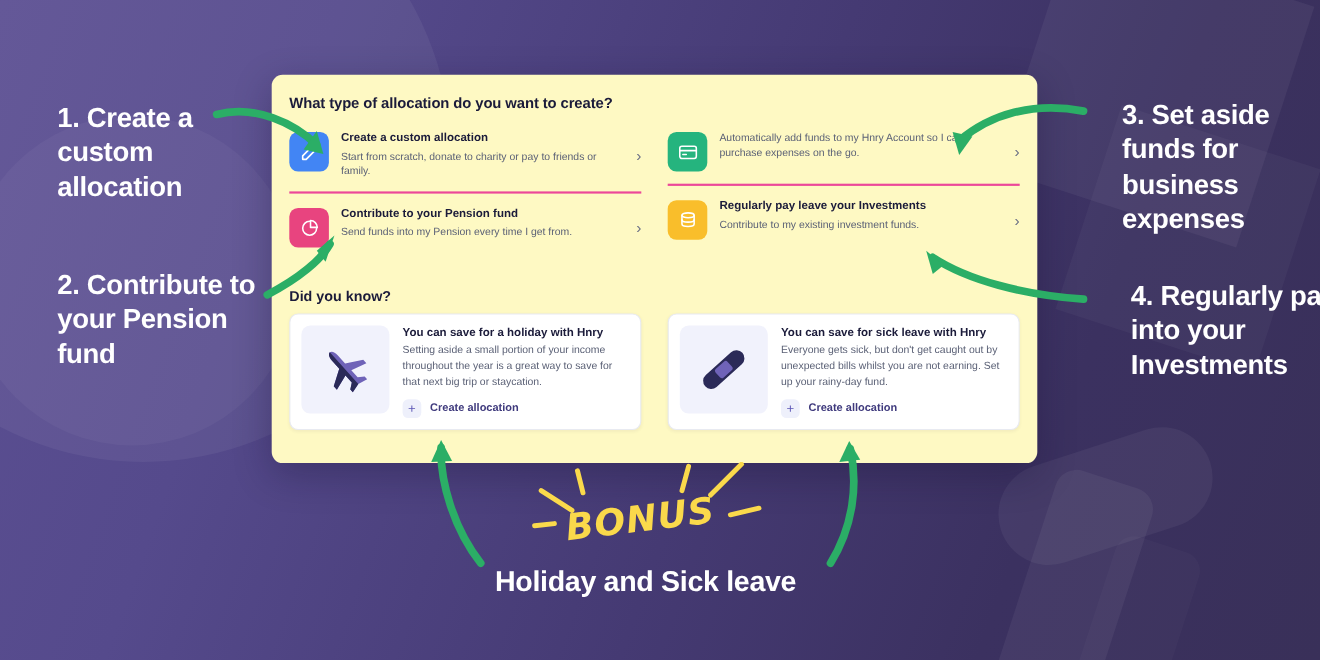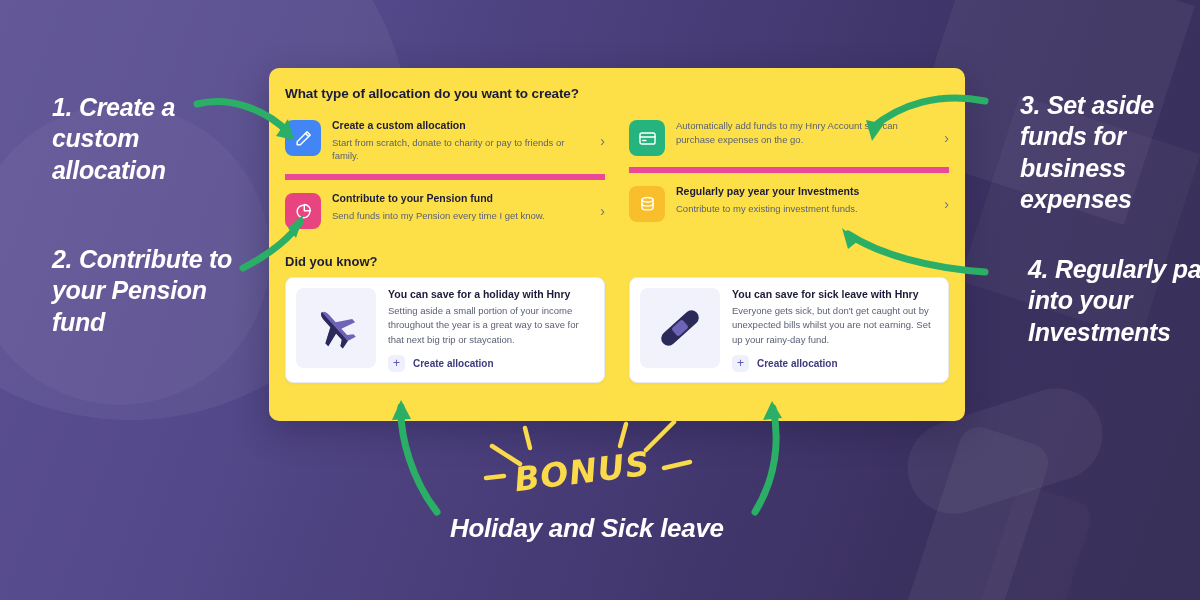--- a/index.html
+++ b/index.html
@@ -12,48 +12,48 @@
   .bg-shape{position:absolute;background:rgba(255,255,255,.045);}
   .circ1{width:560px;height:560px;border-radius:50%;left:-150px;top:-140px;background:rgba(255,255,255,.055);}
   .circ2{width:300px;height:300px;border-radius:50%;left:-30px;top:105px;background:rgba(255,255,255,.04);}
   .sq1{width:230px;height:230px;left:935px;top:-35px;transform:rotate(18deg);background:rgba(255,255,255,.05);}
   .sq2{width:190px;height:195px;left:985px;top:120px;transform:rotate(18deg);background:rgba(255,255,255,.035);}
   .r-stem{width:92px;height:250px;border-radius:20px;left:925px;top:430px;transform:rotate(18deg);background:rgba(255,255,255,.05);}
   .r-arm{width:200px;height:92px;border-radius:46px;left:905px;top:405px;transform:rotate(-18deg);background:rgba(255,255,255,.05);}
   .r-inner{width:80px;height:210px;border-radius:18px;left:985px;top:490px;transform:rotate(18deg);background:rgba(255,255,255,.025);}
 
   .panel{
-    position:absolute;left:269px;top:68px;width:696px;height:353px;
-    background:#fde047;border-radius:10px;box-shadow:0 10px 34px rgba(20,12,45,.30);
+    position:absolute;left:247px;top:68px;width:696px;height:353px;
+    background:#fef9c3;border-radius:10px;box-shadow:0 10px 34px rgba(20,12,45,.30);
     box-sizing:border-box;padding:18px 16px 0 16px;
   }
   .panel-title{font-size:13.5px;font-weight:bold;color:#1b1b3a;letter-spacing:-.1px;margin:0 0 6px 0;}
   .alloc-grid{display:flex;gap:24px;}
   .alloc-col{flex:1;display:flex;flex-direction:column;}
-  .alloc-row{display:flex;align-items:flex-start;padding:12px 0 11px 0;border-bottom:6px solid #ec4899;cursor:pointer;}
+  .alloc-row{display:flex;align-items:flex-start;padding:12px 0 11px 0;border-bottom:2px solid #ec4899;cursor:pointer;}
   .alloc-row.last{border-bottom:none;}
   .ico{width:36px;height:36px;border-radius:8px;flex:0 0 36px;display:flex;align-items:center;justify-content:center;margin-right:11px;margin-top:1px;}
   .ico svg{display:block;}
   .alloc-txt{flex:1;min-width:0;}
   .alloc-h{font-size:10.5px;font-weight:bold;color:#1b1b3a;line-height:1.3;margin-bottom:3px;}
   .alloc-d{font-size:9.5px;color:#5b6176;line-height:1.45;}
   .chev{flex:0 0 16px;align-self:center;color:#6c7186;font-size:14px;text-align:right;}
 
-  .dyk-title{font-size:13px;font-weight:bold;color:#1b1b3a;margin:14px 0 8px 0;}
+  .dyk-title{font-size:13px;font-weight:bold;color:#1b1b3a;margin:26px 0 8px 0;}
   .dyk-grid{display:flex;gap:24px;}
   .dyk-card{flex:1;display:flex;background:#fff;border:1px solid #e8eaf1;border-radius:8px;padding:10px;box-sizing:border-box;box-shadow:0 1px 3px rgba(30,20,70,.05);}
   .dyk-thumb{width:80px;height:80px;flex:0 0 80px;border-radius:8px;background:#f1f2fc;display:flex;align-items:center;justify-content:center;margin-right:12px;}
   .dyk-body{flex:1;min-width:0;}
   .dyk-h{font-size:10.5px;font-weight:bold;color:#1b1b3a;margin-bottom:4px;}
   .dyk-d{font-size:9.5px;color:#5b6176;line-height:1.5;margin-bottom:8px;}
   .dyk-link{display:flex;align-items:center;cursor:pointer;}
   .plus-btn{width:17px;height:17px;border-radius:5px;background:#eef0fb;color:#5b55b5;font-size:12px;line-height:17px;text-align:center;margin-right:8px;font-weight:500;}
   .dyk-link-txt{font-size:10px;color:#3f3a7d;font-weight:700;}
 
-  .anno{position:absolute;color:#fff;font-weight:bold;font-size:25px;line-height:1.25;letter-spacing:-.3px;font-style:italic;}
+  .anno{position:absolute;color:#fff;font-weight:bold;font-size:25px;line-height:1.25;letter-spacing:-.3px;}
   .a1{left:52px;top:92px;width:185px;}
   .a2{left:52px;top:244px;width:200px;}
   .a3{left:996px;top:90px;width:190px;margin-left:24px;}
   .a4{left:1028px;top:254px;width:195px;}
   .a5{left:450px;top:512px;width:300px;font-size:26px;}
 
   .arrows{position:absolute;inset:0;pointer-events:none;}
   .bonus-wrap{position:absolute;left:478px;top:420px;width:215px;height:80px;}
   .bonus-txt{
     position:absolute;left:36px;top:32px;font-size:33px;font-weight:bold;color:#FAD94B;
@@ -97,21 +97,21 @@
 
       <div class="alloc-row last">
         <div class="ico" style="background:#E8447F">
           <svg width="19" height="19" viewBox="0 0 24 24" fill="none" stroke="#fff" stroke-width="1.8" stroke-linecap="round" stroke-linejoin="round">
             <path d="M12 4a8 8 0 1 0 8 8"></path>
               <path d="M13 3.2V11h7.8A8 8 0 0 0 13 3.2z"></path>
           </svg>
         </div>
         <div class="alloc-txt">
           <div class="alloc-h">Contribute to your Pension fund</div>
-          <div class="alloc-d">Send funds into my Pension every time I get know.</div>
+          <div class="alloc-d">Send funds into my Pension every time I get from.</div>
         </div>
         <div class="chev">›</div>
       </div>
     </div>
 
     <div class="alloc-col">
 
       <div class="alloc-row">
         <div class="ico" style="background:#25B47E">
           <svg width="19" height="19" viewBox="0 0 24 24" fill="none" stroke="#fff" stroke-width="1.8" stroke-linecap="round" stroke-linejoin="round">
@@ -128,21 +128,21 @@
 
       <div class="alloc-row last">
         <div class="ico" style="background:#F9BE2B">
           <svg width="19" height="19" viewBox="0 0 24 24" fill="none" stroke="#fff" stroke-width="1.8" stroke-linecap="round" stroke-linejoin="round">
             <ellipse cx="12" cy="6" rx="7" ry="2.8"></ellipse>
               <path d="M5 6v5c0 1.6 3.1 2.8 7 2.8s7-1.2 7-2.8V6"></path>
             <path d="M5 11v5c0 1.6 3.1 2.8 7 2.8s7-1.2 7-2.8v-5"></path>
           </svg>
         </div>
         <div class="alloc-txt">
-          <div class="alloc-h">Regularly pay year your Investments</div>
+          <div class="alloc-h">Regularly pay leave your Investments</div>
           <div class="alloc-d">Contribute to my existing investment funds.</div>
         </div>
         <div class="chev">›</div>
       </div>
     </div>
   </div>
 
   <div class="dyk-title">Did you know?</div>
 
   <div class="dyk-grid">

